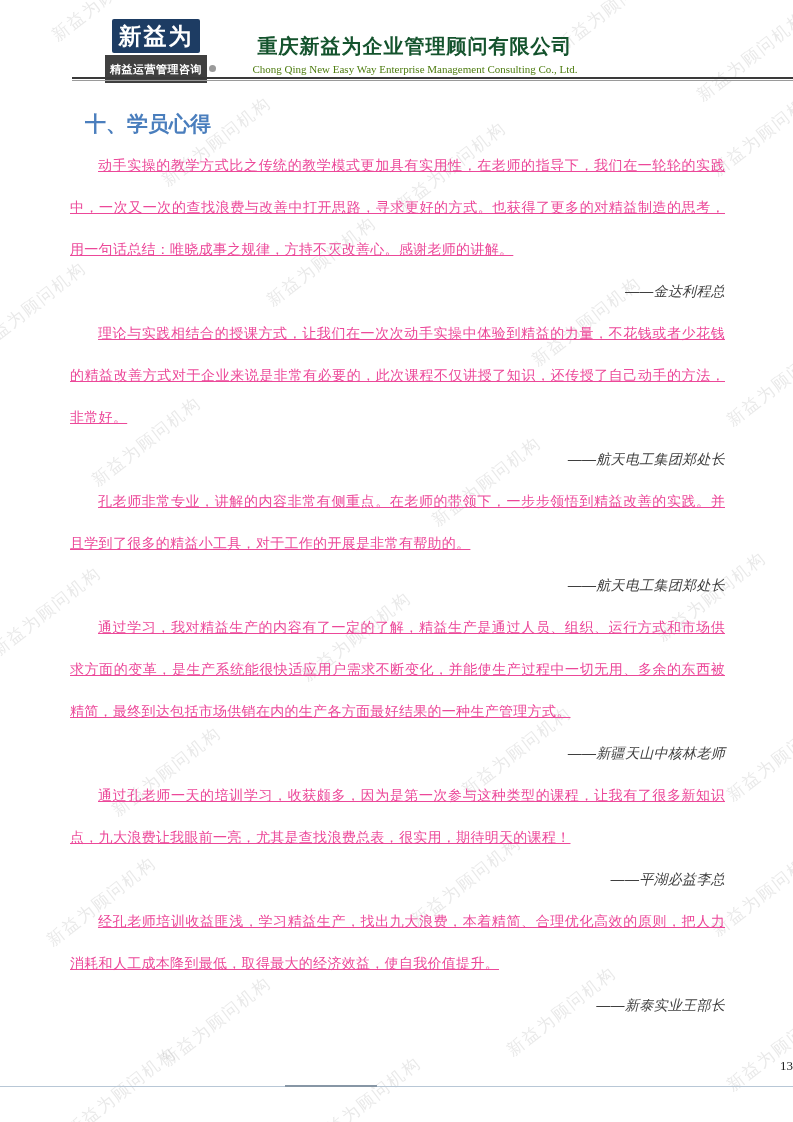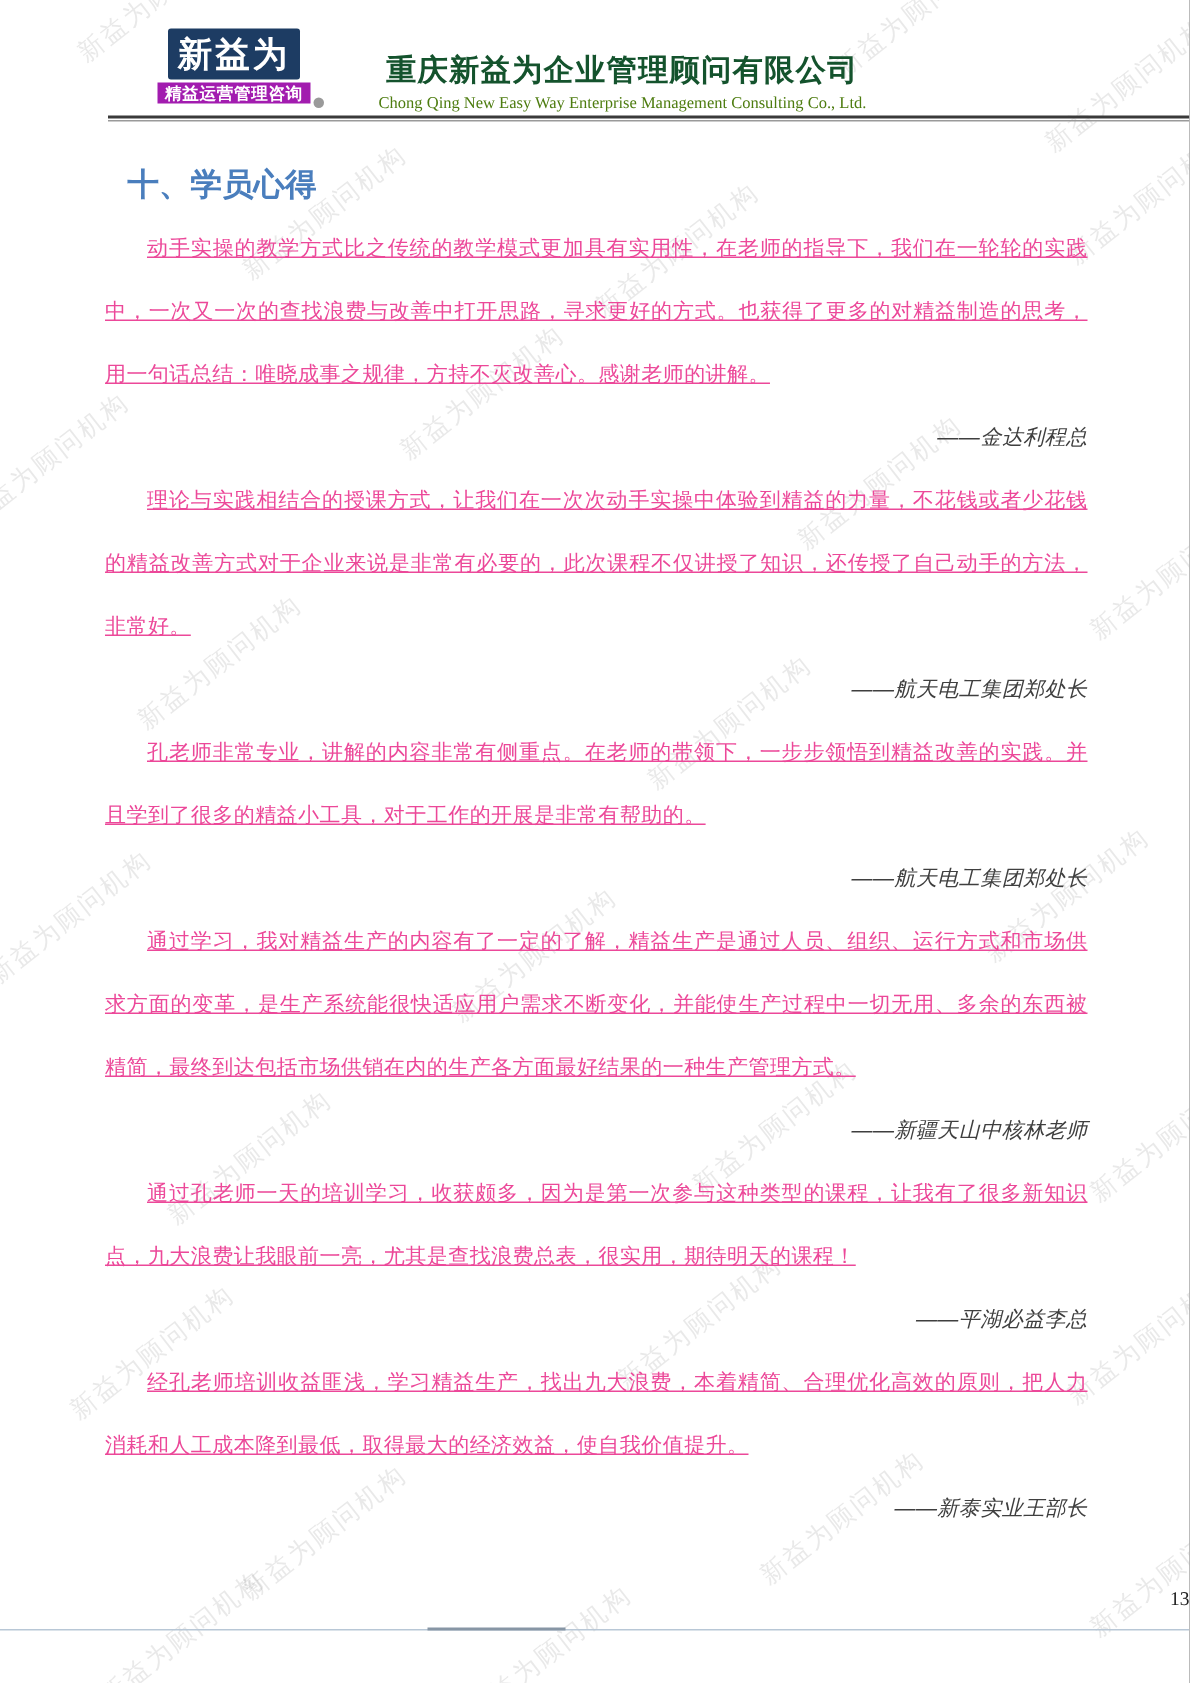--- a/index.html
+++ b/index.html
@@ -25,22 +25,22 @@
   .hdr{position:absolute;top:0;left:0;right:0;height:80px;z-index:2;padding-left:41px;}
   .logo{position:absolute;left:105px;top:19px;width:110px;}
   .logo-box{
     width:88px;height:34px;margin-left:7px;
     background:#1d3c63;color:#ffffff;
     display:flex;align-items:center;justify-content:center;
     font-weight:bold;font-size:23px;letter-spacing:2px;
     border-radius:2px;
   }
   .logo-bar{
-    width:102px;height:14px;margin-top:2px;
-    background:#a21caf;color:#ffffff;
+    width:102px;height:28px;margin-top:2px;
+    background:#404040;color:#ffffff;
     display:flex;align-items:center;justify-content:center;
     font-weight:bold;font-size:11px;letter-spacing:0.5px;
   }
   .logo-dot{
     position:absolute;left:104px;top:46px;
     width:7px;height:7px;border-radius:50%;
     background:#9a9a9a;
   }
   .company{position:absolute;left:235px;top:33px;width:360px;text-align:center;}
   .company-zh{

